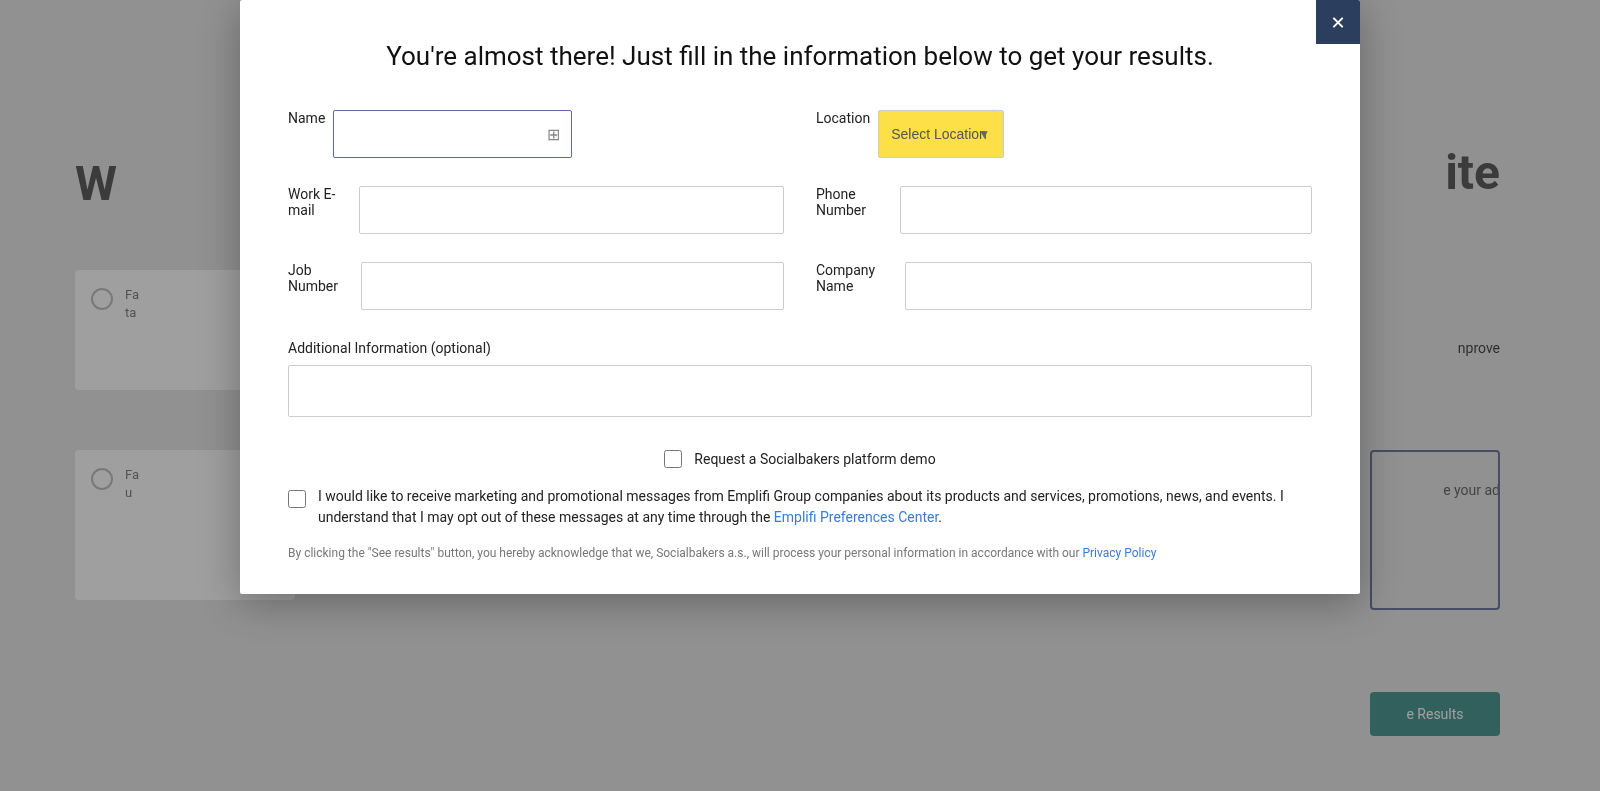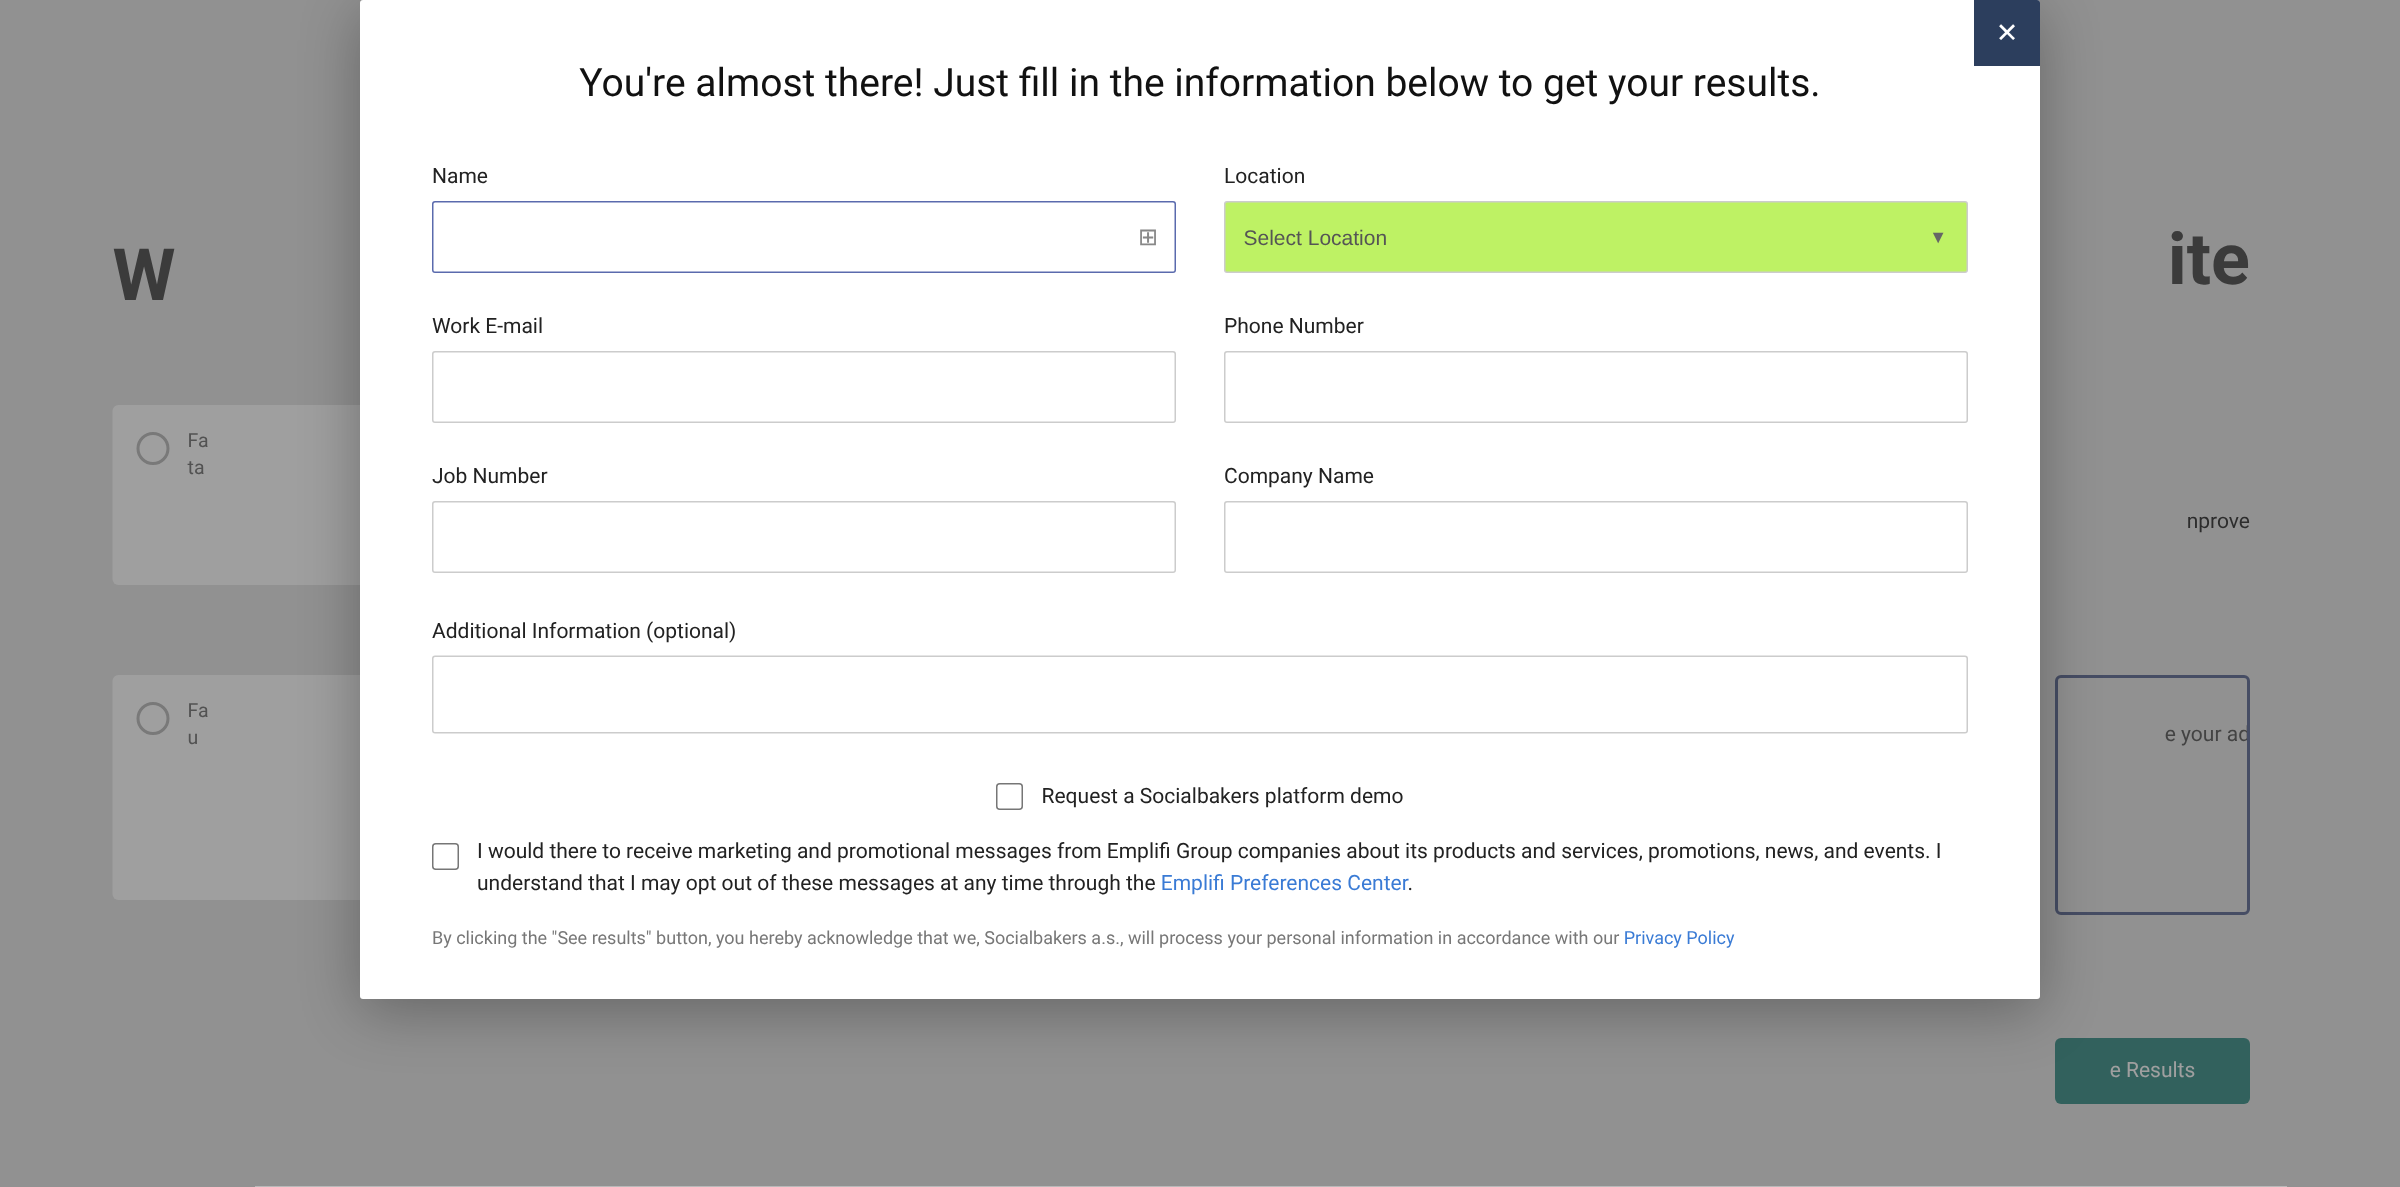--- a/index.html
+++ b/index.html
@@ -69,21 +69,21 @@
 
     .form-row {
       display: flex;
       gap: 32px;
       margin-bottom: 28px;
     }
 
     .form-group {
       flex: 1;
       display: flex;
-      flex-direction: column;
+      flex-direction: row;
       gap: 8px;
     }
 
     .form-label {
       font-size: 14px;
       color: #222;
       font-weight: 400;
     }
 
     .form-input {
@@ -116,21 +116,21 @@
     }
 
     .form-select {
       width: 100%;
       height: 48px;
       border: 1px solid #ccc;
       border-radius: 2px;
       padding: 0 12px;
       font-size: 14px;
       outline: none;
-      background: #bef264;
+      background: #fde047;
       appearance: none;
       -webkit-appearance: none;
       cursor: pointer;
       color: #555;
     }
 
     .select-wrapper {
       position: relative;
     }
 
@@ -291,21 +291,21 @@
     </div>
 
     <div class="checkbox-row">
       <input type="checkbox" id="demo-check" style="">
       <label class="checkbox-label" for="demo-check">Request a Socialbakers platform demo</label>
     </div>
 
     <div class="checkbox-row">
       <input type="checkbox" id="marketing-check" style="margin-top: 4px;">
       <label class="checkbox-label" for="marketing-check">
-        <span>I would there to receive marketing and promotional messages from Emplifi Group companies about its products and services, promotions, news, and events. I understand that I may opt out of these messages at any time through the </span>
+        <span>I would like to receive marketing and promotional messages from Emplifi Group companies about its products and services, promotions, news, and events. I understand that I may opt out of these messages at any time through the </span>
         <a href="#">Emplifi Preferences Center</a><span>.</span>
       </label>
     </div>
 
     <div class="disclaimer">
       <span>By clicking the "See results" button, you hereby acknowledge that we, Socialbakers a.s., will process your personal information in accordance with our</span>
       <a href="#">Privacy Policy</a>
     </div>
 
   </div>

